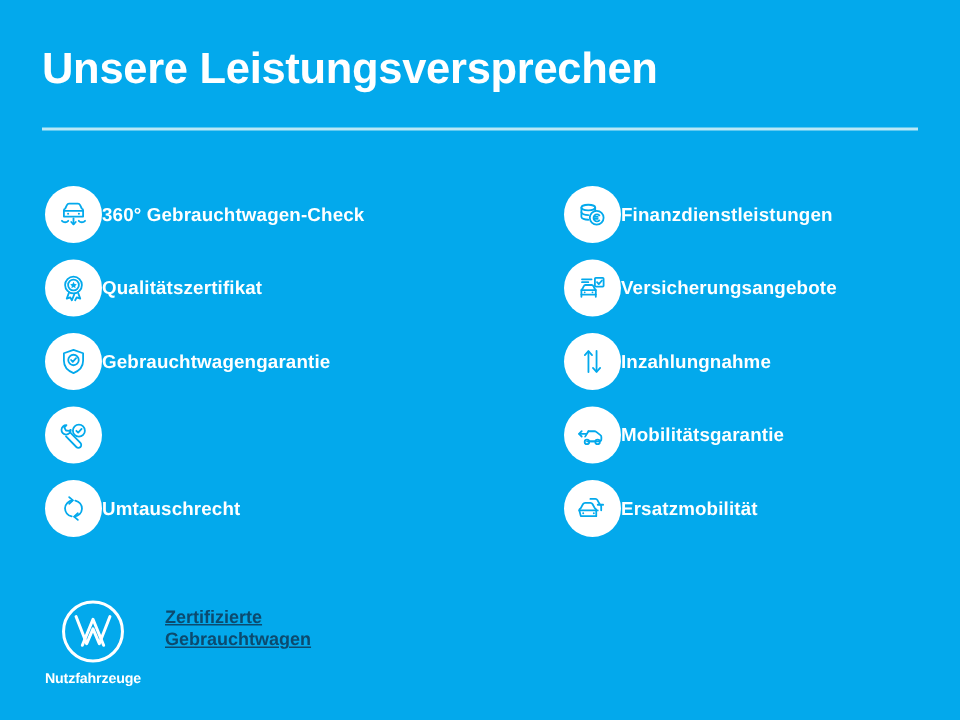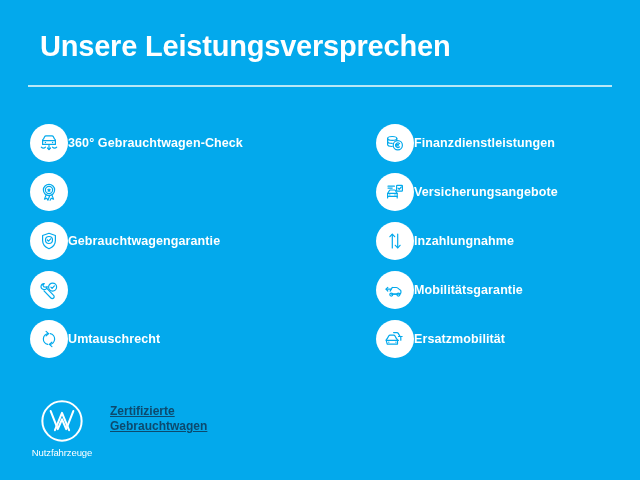--- a/index.html
+++ b/index.html
@@ -15,21 +15,21 @@
     position: relative;
   }
   .page {
     position: absolute;
     inset: 0;
   }
 
   
   .headline {
     position: absolute;
-    left: 40px;
+    left: 28px;
     top: 30px;
     font-size: 29px;
     font-weight: 700;
     color: #ffffff;
     letter-spacing: -0.2px;
     white-space: nowrap;
     text-align: center;
   }
   .divider {
     position: absolute;
@@ -97,21 +97,21 @@
     flex-direction: column;
     align-items: center;
   }
   .logo-mark {
     width: 46px;
     height: 46px;
   }
   .logo-sub {
     margin-top: 3px;
     font-size: 9.5px;
-    font-weight: 400;
+    font-weight: 700;
     color: #ffffff;
     letter-spacing: -0.1px;
     white-space: nowrap;
   }
   .footer-text {
     margin-left: 14px;
     margin-top: 6px;
     font-size: 12px;
     font-weight: 700;
     line-height: 1.28;
@@ -156,20 +156,21 @@
           <span>
             <svg width="24" height="24" viewBox="0 0 24 24" fill="none" stroke="#03A9EC" stroke-width="1.2" stroke-linecap="round" stroke-linejoin="round">
               <circle cx="12" cy="10" r="5.6"></circle>
               <circle cx="12" cy="10" r="3.6"></circle>
               <path d="M12 7.9l.7 1.4 1.5.2-1.1 1.1.3 1.5-1.4-.7-1.4.7.3-1.5-1.1-1.1 1.5-.2z" fill="#03A9EC" stroke="none"></path>
               <path d="M9 15.1l-1.5 4 2.3-.9 1.1 2 1.6-4"></path>
               <path d="M15 15.1l1.5 4-2.3-.9-1.1 2"></path>
             </svg>
           </span>
         </div>
+        <div class="row-label">Qualitätszertifikat</div>
       </div>
 
       <div class="row">
         <div class="badge">
           <span>
             <svg width="24" height="24" viewBox="0 0 24 24" fill="none" stroke="#03A9EC" stroke-width="1.2" stroke-linecap="round" stroke-linejoin="round">
               <path d="M12 4.3l6.4 2.2v5c0 3.7-2.6 6.7-6.4 8.2-3.8-1.5-6.4-4.5-6.4-8.2v-5z"></path>
               <circle cx="12" cy="11" r="3.5"></circle>
               <path d="M10.4 11l1.1 1.2 2.2-2.4"></path>
             </svg>

